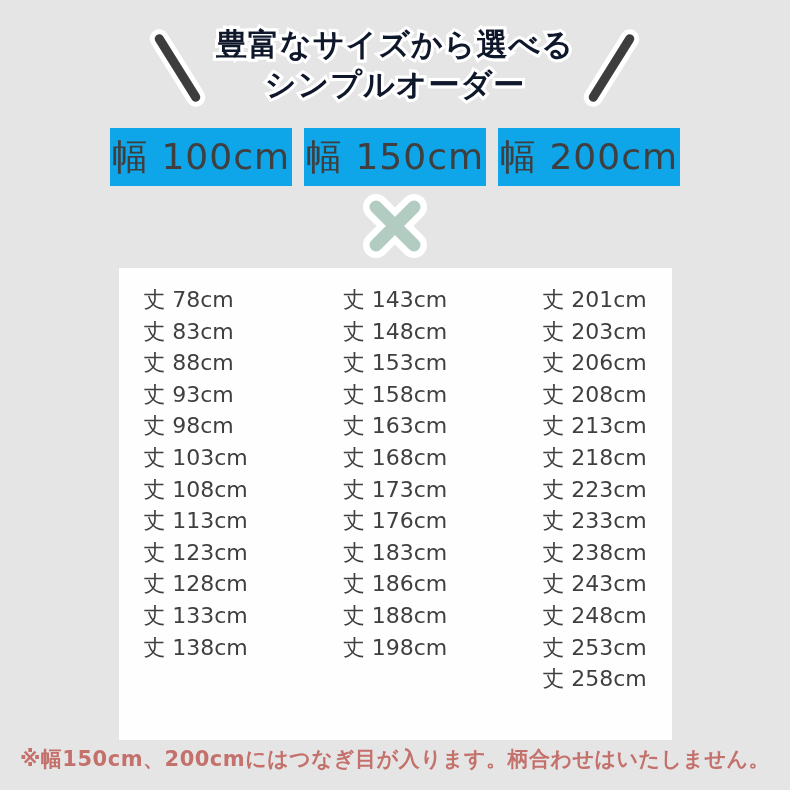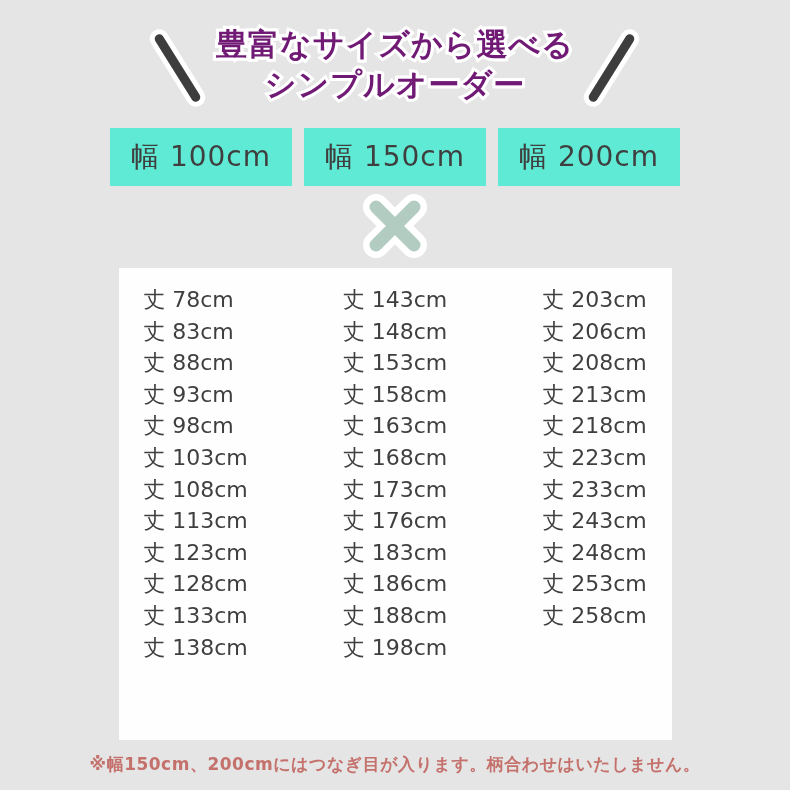--- a/index.html
+++ b/index.html
@@ -15,21 +15,21 @@
   .header {
     position:relative;
     height:104px;
     padding-top:24px;
   }
   .title-line {
     text-align:center;
     font-size:31px;
     font-weight:bold;
     line-height:40px;
-    color:#701a75;
+    color:#0f172a;
     letter-spacing:1px;
     -webkit-text-stroke:6px #ffffff;
     paint-order:stroke fill;
     text-shadow:
       -2px -2px 0 #fff, 2px -2px 0 #fff, -2px 2px 0 #fff, 2px 2px 0 #fff,
       -3px 0 0 #fff, 3px 0 0 #fff, 0 -3px 0 #fff, 0 3px 0 #fff;
   }
   .slash {
     position:absolute;
     width:9px;
@@ -45,25 +45,25 @@
   
   .width-row {
     margin-top:24px;
     display:flex;
     justify-content:center;
     gap:12px;
   }
   .width-box {
     width:182px;
     height:58px;
-    background:#5eead4;
+    background:#0ea5e9;
     display:flex;
     align-items:center;
     justify-content:center;
-    font-size:28px;
+    font-size:36px;
     color:#3f3f3f;
     letter-spacing:1px;
   }
 
   
   .multiply-wrap {
     height:80px;
     display:flex;
     align-items:center;
     justify-content:center;
@@ -83,23 +83,23 @@
   .length-col {
     list-style:none;
     font-size:22px;
     line-height:31.6px;
     color:#3f3f3f;
     white-space:nowrap;
   }
 
   
   .footnote {
-    margin-top:13px;
+    margin-top:5px;
     text-align:center;
-    font-size:17px;
+    font-size:21px;
     font-weight:bold;
     color:#c4716c;
     letter-spacing:0.5px;
   }
 </style>
 </head>
 <body>
 
 <div class="header">
   <div class="slash slash-left"></div>
@@ -146,27 +146,29 @@
       <li>丈 163cm</li>
       <li>丈 168cm</li>
       <li>丈 173cm</li>
       <li>丈 176cm</li>
       <li>丈 183cm</li>
       <li>丈 186cm</li>
       <li>丈 188cm</li>
       <li>丈 198cm</li>
     </ul>
   <ul class="length-col">
+      <li>丈 201cm</li>
       <li>丈 203cm</li>
       <li>丈 206cm</li>
       <li>丈 208cm</li>
       <li>丈 213cm</li>
       <li>丈 218cm</li>
       <li>丈 223cm</li>
       <li>丈 233cm</li>
+      <li>丈 238cm</li>
       <li>丈 243cm</li>
       <li>丈 248cm</li>
       <li>丈 253cm</li>
       <li>丈 258cm</li>
     </ul>
 </div>
 
 <div class="footnote">※幅150cm、200cmにはつなぎ目が入ります。柄合わせはいたしません。</div>
 
 </body></html>

